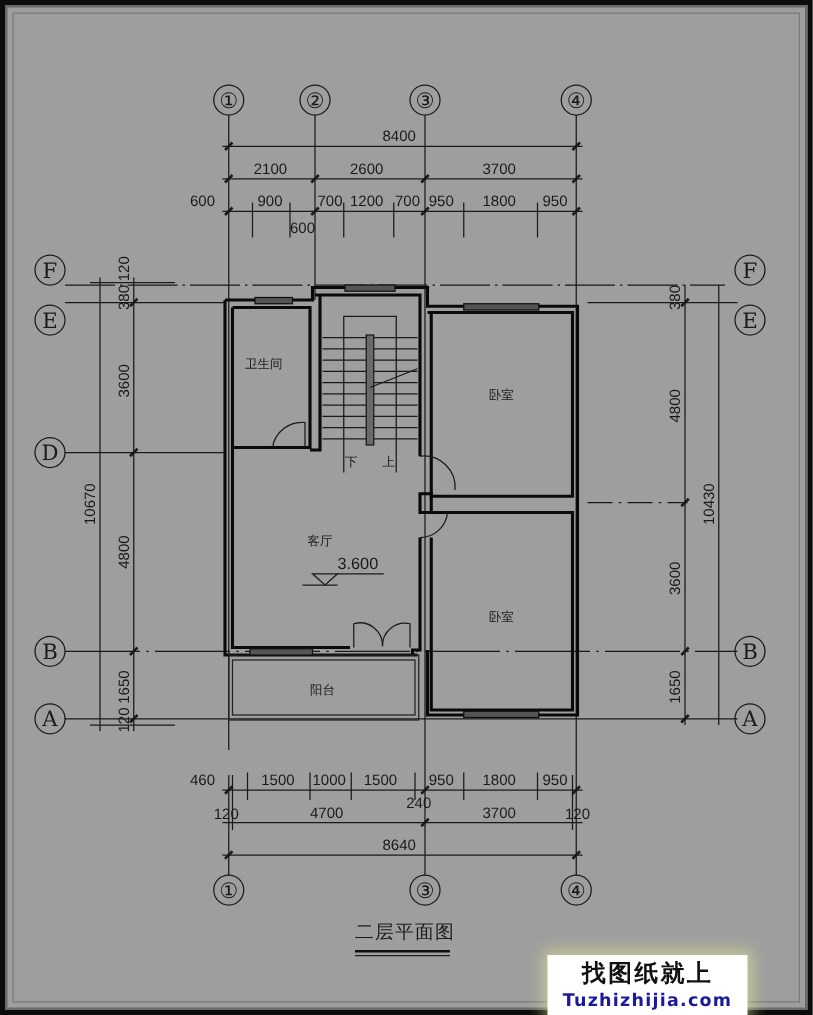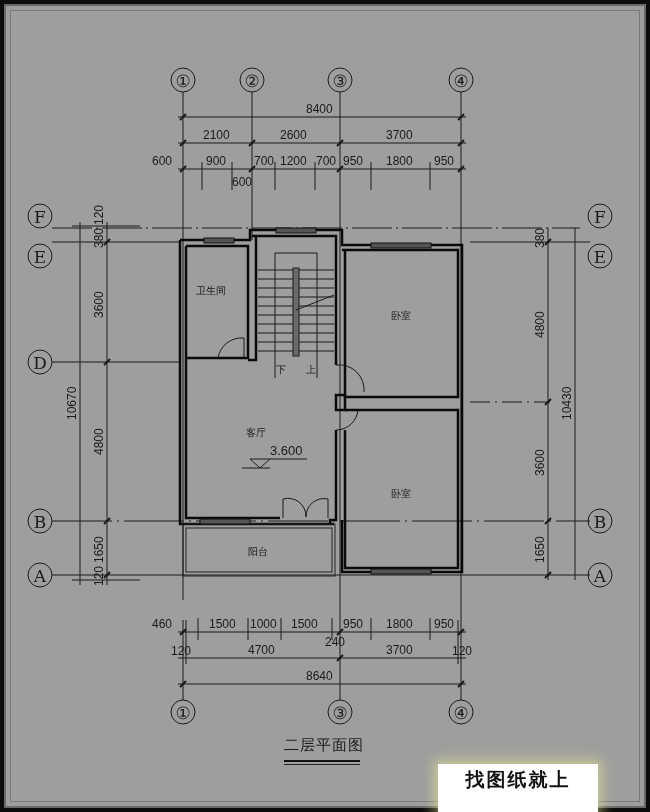--- a/index.html
+++ b/index.html
@@ -249,13 +249,14 @@
   <text transform="translate(544,476) rotate(-90)" class="dim">3600</text>
   <text transform="translate(544,563) rotate(-90)" class="dim">1650</text>
 </svg>
 
 <div class="title">二层平面图</div>
 <div class="title-ul1"></div>
 <div class="title-ul2"></div>
 
 <div class="watermark">
   <div class="wm-cn">找图纸就上</div>
+  <div class="wm-url">Tuzhizhijia.com</div>
 </div>
 
 </body></html>

